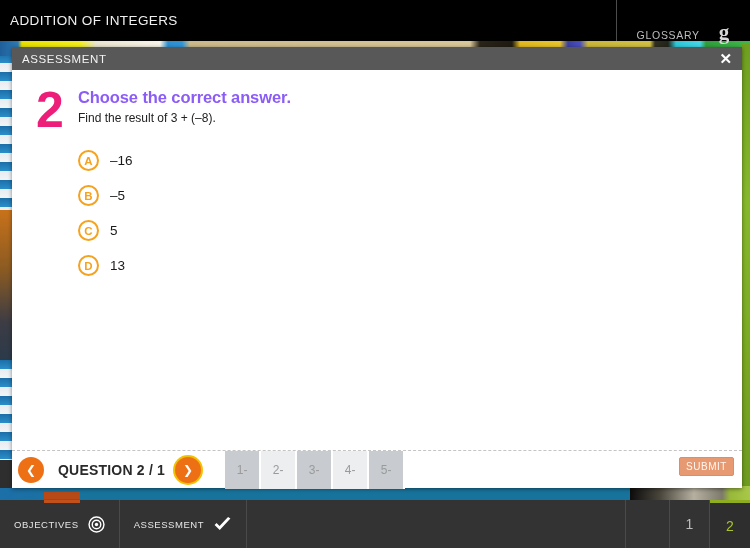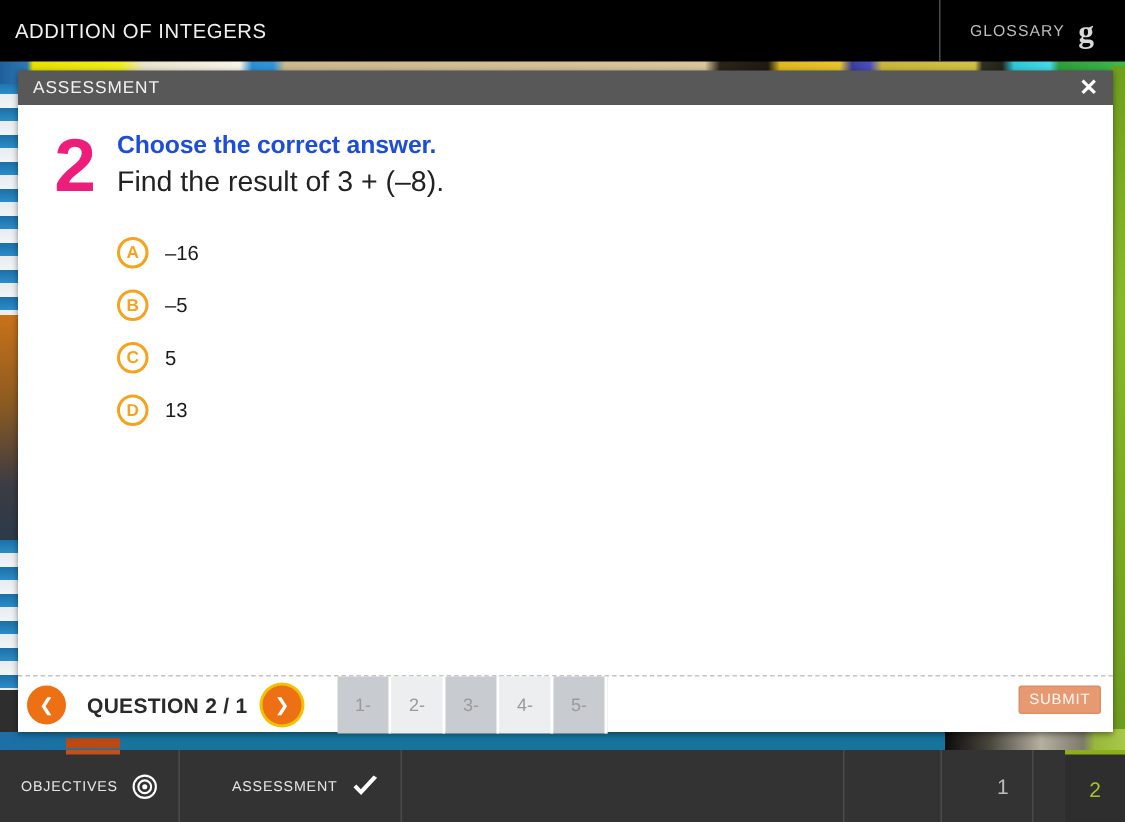--- a/index.html
+++ b/index.html
@@ -16,21 +16,21 @@
     position: absolute; top: 0; left: 0; width: 750px; height: 41px;
     background: #000000;
     display: flex; align-items: center;
     z-index: 40;
   }
   .topbar-title {
     color: #f0f0f0; font-size: 13.5px; letter-spacing: 0.4px;
     padding-left: 10px; flex: 1; white-space: nowrap;
   }
   .topbar-btn {
-    height: 41px; display: flex; align-items: center; gap: 9px;
+    height: 41px; display: flex; align-items: flex-end; gap: 19px;
     padding: 0 20px; color: #bdbdbd; font-size: 10.5px; letter-spacing: 0.7px;
     border-left: 1px solid #4c4c4c; cursor: pointer;
   }
   .glossary-g {
     font-family: "Liberation Serif", serif; font-size: 21px; font-weight: bold;
     color: #d8d8d8; line-height: 0.9; position: relative; top: 1px;
   }
   .gear { width: 17px; height: 17px; display: block; }
 
   
@@ -115,24 +115,24 @@
     flex: 1; padding: 18px 0 0 0; display: flex;
   }
   .qnum {
     width: 60px; text-align: center;
     color: #ec1e79; font-size: 50px; font-weight: bold;
     font-family: "Liberation Sans", sans-serif;
     line-height: 0.88; padding-left: 16px;
   }
   .qbody { flex: 1; padding-left: 6px; }
   .prompt {
-    color: #1d4ed8; font-size: 16.5px; font-weight: bold;
+    color: #8b5cf6; font-size: 16.5px; font-weight: bold;
     letter-spacing: -0.1px; margin-bottom: 4px;
   }
-  .subprompt { color: #222; font-size: 19px; }
+  .subprompt { color: #222; font-size: 12px; }
   .options { margin-top: 18px; }
   .option {
     display: flex; align-items: center; gap: 11px;
     height: 35px; cursor: pointer;
   }
   .bubble {
     width: 21px; height: 21px; border-radius: 50%;
     border: 2px solid #f5a21e;
     display: flex; align-items: center; justify-content: center;
     color: #f5a21e; font-size: 11.5px; font-weight: bold;
@@ -171,21 +171,21 @@
     width: 55px; height: 19px; border-radius: 2px;
     background: #e79a72; color: #fff7f2;
     font-size: 10px; letter-spacing: 0.5px;
     display: flex; align-items: center; justify-content: center;
     cursor: pointer; border: 1px solid #dd8e64;
   }
 
   
   .bottombar {
     position: absolute; left: 0; bottom: 0; width: 750px; height: 48px;
-    background: #333333; display: flex; align-items: stretch; z-index: 40; gap: 21px;
+    background: #333333; display: flex; align-items: stretch; z-index: 40;
   }
   .bb-item {
     display: flex; align-items: center; gap: 9px;
     padding: 0 14px; color: #e6e6e6; font-size: 9.5px; letter-spacing: 0.55px;
     border-right: 1px solid #4a4a4a; cursor: pointer;
   }
   .bb-item:first-child { border-left: 1px solid #4a4a4a; }
   .bb-label-2 { line-height: 1.25; }
   .bb-spacer { flex: 1; border-right: 1px solid #4a4a4a; }
   .bb-gap { width: 44px; border-right: 1px solid #4a4a4a; }

